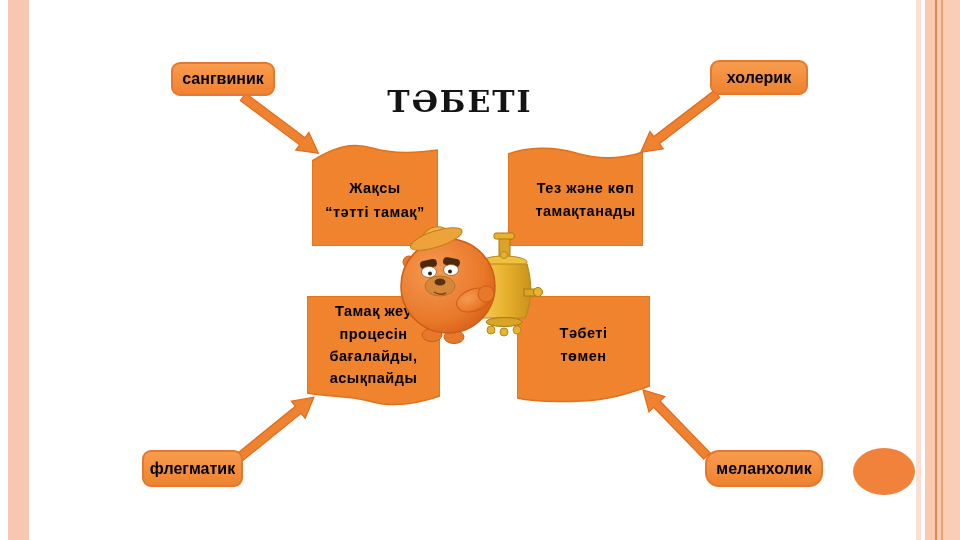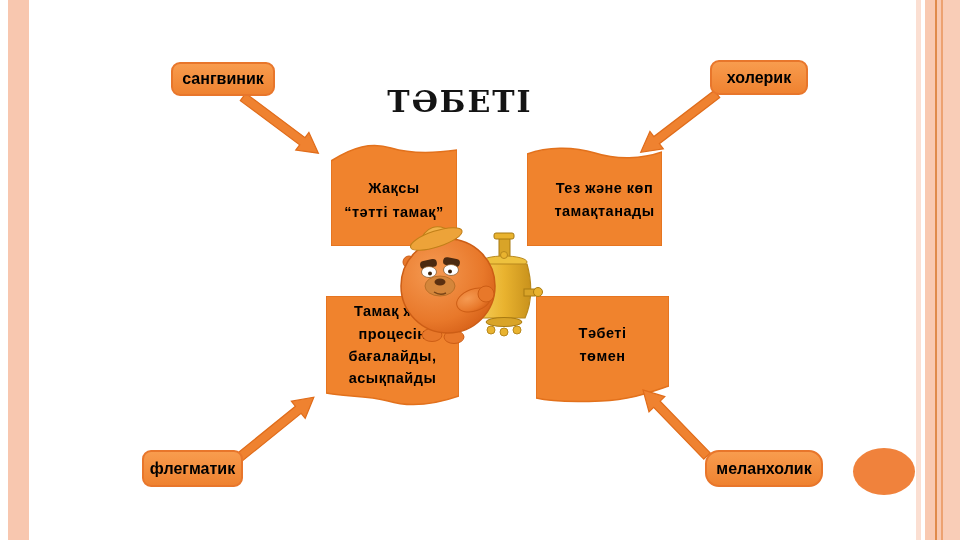--- a/index.html
+++ b/index.html
@@ -14,21 +14,21 @@
     font-weight:bold;font-size:30px;letter-spacing:2px;color:#141414;
     white-space:nowrap;
   }
   .corner-label{
     position:absolute;display:flex;align-items:center;justify-content:center;
     background:linear-gradient(#f89c4e,#ef8230);
     border:2px solid #e8762b;border-radius:9px;
     font-weight:bold;font-size:16px;color:#000;white-space:nowrap;
     box-sizing:border-box;
   }
-  .flag-box{position:absolute;margin-left:19px;}
+  .flag-box{position:absolute;}
   .flag-box svg{position:absolute;left:0;top:0;}
   .box-text{
     position:absolute;left:0;top:0;width:100%;height:100%;
     display:flex;align-items:center;justify-content:center;text-align:center;
     font-weight:bold;font-size:14.5px;line-height:1.6;letter-spacing:0.5px;
     color:#000;white-space:pre-line;box-sizing:border-box;
   }
   .overlay{position:absolute;left:0;top:0;z-index:3;pointer-events:none;}
   .layer-boxes{position:absolute;left:0;top:0;z-index:2;}
   .layer-labels{position:absolute;left:0;top:0;z-index:4;}

